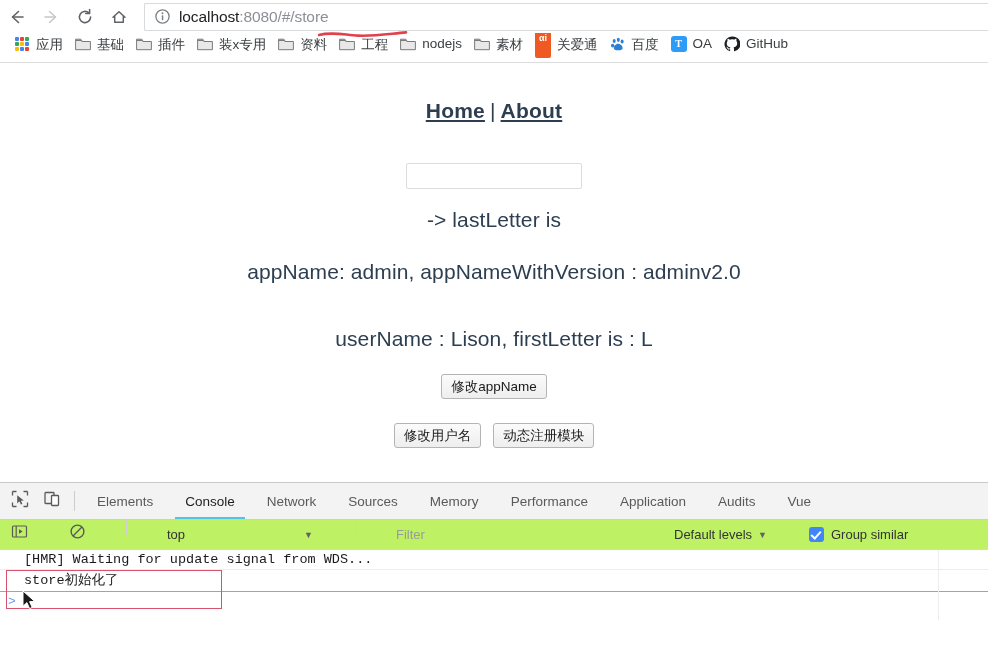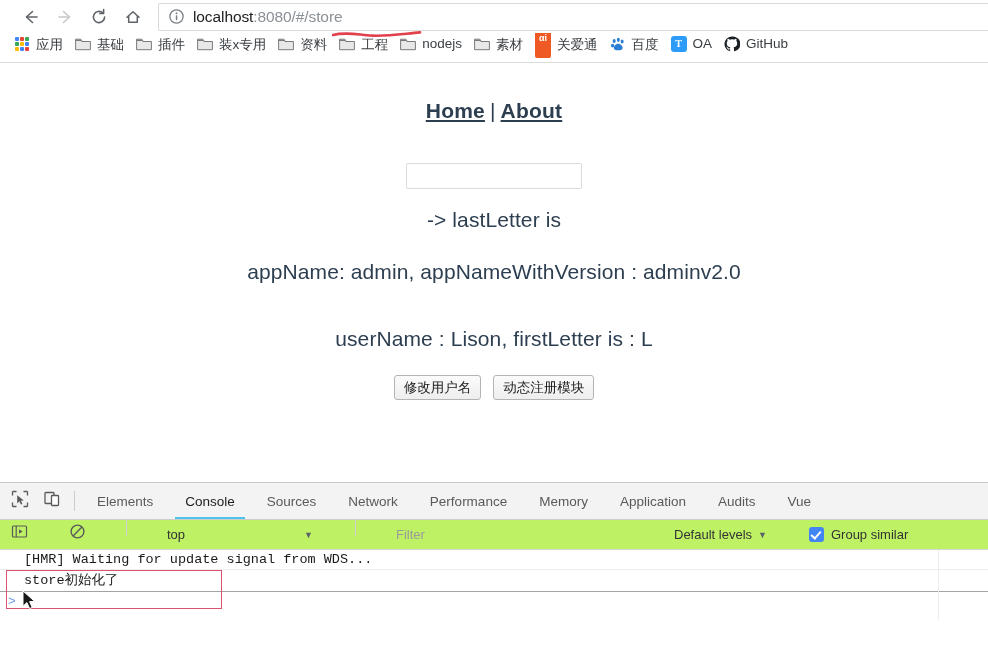--- a/index.html
+++ b/index.html
@@ -13,21 +13,21 @@
 
   
   #browser-chrome {
     width: 988px;
     background: #fff;
   }
   #toolbar-row {
     height: 33px;
     display: flex;
     align-items: center;
-    padding: 0 0 0 14px;
+    padding: 0 0 0 0;
     background: #fff;
   }
   .nav-btn {
     width: 34px; height: 30px;
     display: flex; align-items: center; justify-content: center;
     flex: 0 0 auto;
   }
   .nav-btn svg { display: block; }
 
   #omnibox {
@@ -555,20 +555,23 @@
     </div>
 
     <input id="letter-input" type="text" placeholder="" style="">
 
     <div class="info-line" id="info-lastletter">-&gt; lastLetter is</div>
 
     <div class="info-line" id="info-appname">appName: admin, appNameWithVersion : adminv2.0</div>
 
     <div class="info-line" id="info-username">userName : Lison, firstLetter is : L</div>
 
+    <div class="btn-row">
+      <button class="vbtn">修改appName</button>
+    </div>
 
     <div id="btn-row-2">
       <button class="vbtn">修改用户名</button>
       <button class="vbtn">动态注册模块</button>
     </div>
 
   </div>
 </div>
 
 <div id="devtools">
@@ -590,24 +593,24 @@
           <rect x="2" y="2.5" width="9" height="11" rx="0.8" fill="none" stroke="#5a5a5a" stroke-width="1.3"></rect>
           <rect x="8.5" y="5.5" width="7" height="10" rx="0.8" fill="#fff" stroke="#5a5a5a" stroke-width="1.3"></rect>
         </svg>
       </span>
     </div>
 
     <div class="dt-divider"></div>
 
     <div class="dt-tab">Elements</div>
     <div class="dt-tab active">Console</div>
+    <div class="dt-tab">Network</div>
     <div class="dt-tab">Sources</div>
-    <div class="dt-tab">Network</div>
+    <div class="dt-tab">Memory</div>
     <div class="dt-tab">Performance</div>
-    <div class="dt-tab">Memory</div>
     <div class="dt-tab">Application</div>
     <div class="dt-tab">Audits</div>
     <div class="dt-tab">Vue</div>
   </div>
 
   <div id="dt-consolebar">
 
     <div class="cb-icon">
       <span>
         <svg width="17" height="17" viewBox="0 0 17 17">

